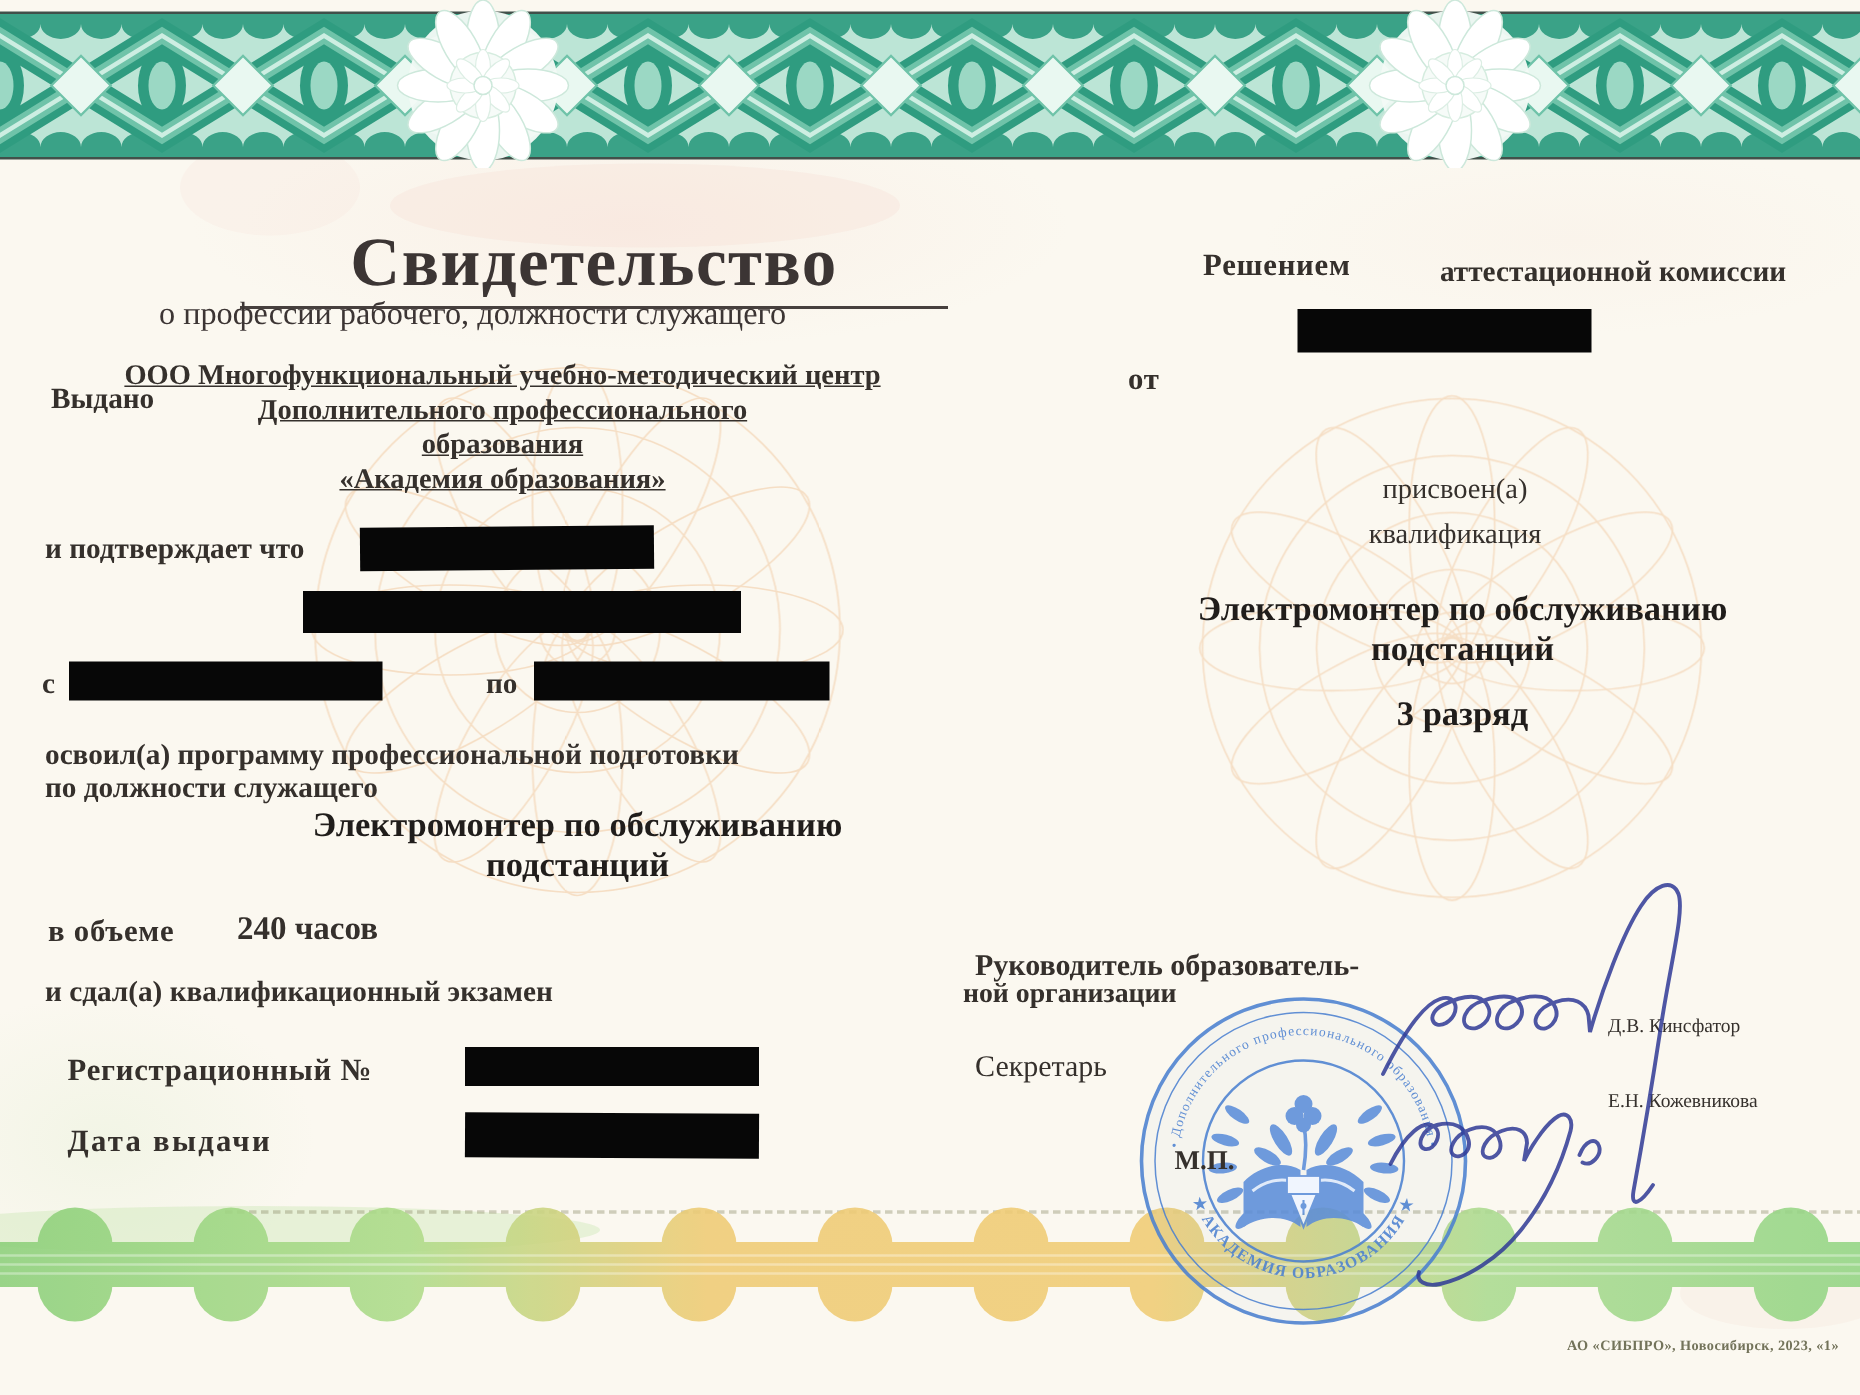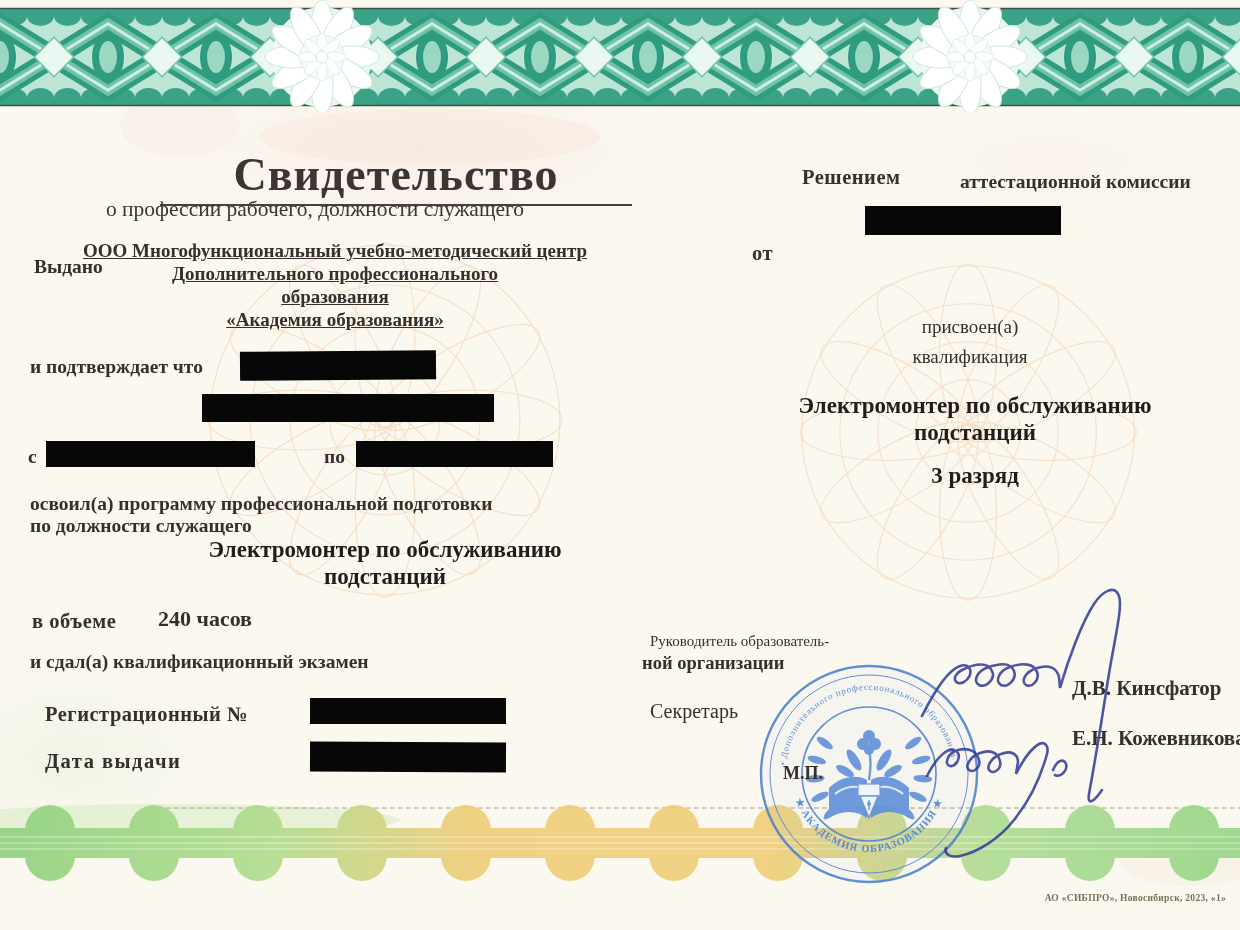--- a/index.html
+++ b/index.html
@@ -21,21 +21,21 @@
   .redact{position:absolute;background:#070707;z-index:4;}
   .z1{z-index:1;} .z2{z-index:2;} .z3{z-index:3;}
   .title{font-size:46px;letter-spacing:1px;color:#3c3534;font-weight:600;
          border-bottom:2px solid #47403e;padding:0 6px 3px 6px;}
   .subtitle{font-size:21.5px;color:#3c3534;}
   .org{font-size:19px;line-height:23px;font-weight:700;text-decoration:underline;}
   .lbl{font-size:19.5px;font-weight:600;}
   .lbl2{font-size:20.5px;font-weight:600;letter-spacing:.5px;}
   .prof{font-size:23px;line-height:27px;font-weight:700;color:#201d1b;}
   .small-print{font-size:9.5px;font-weight:600;color:#73735a;letter-spacing:.3px;}
-  .names{font-size:21px;font-weight:700;}
+  .names{font-size:13px;font-weight:400;}
 </style>
 </head>
 <body>
 
 <div class="page">
 
   <svg class="abs" style="left:0;top:0;z-index:0;" width="1240" height="930" viewBox="0 0 1240 930">
     <defs>
       <g id="spiro" fill="none" stroke="#e9a25f" stroke-width="1.1">
         <circle r="55"></circle>
@@ -214,21 +214,21 @@
 
   <div class="t z2" style="left:760px;top:316px;width:420px;text-align:center;font-size:19px;">присвоен(а)</div>
   <div class="t z2" style="left:760px;top:346px;width:420px;text-align:center;font-size:19px;">квалификация</div>
 
   <div class="t prof ctr z2" style="left:740px;top:392px;width:470px;">
     <div>Электромонтер по обслуживанию</div>
     <div>подстанций</div>
   </div>
   <div class="t prof ctr z2" style="left:740px;top:462px;width:470px;">3 разряд</div>
 
-  <div class="t z2" style="left:650px;top:633px;font-size:15px;font-weight:400;">Руководитель образователь-</div>
+  <div class="t z2" style="left:650px;top:633px;font-size:20px;font-weight:700;">Руководитель образователь-</div>
   <div class="t z2" style="left:642px;top:653px;font-size:18.5px;font-weight:700;">ной организации</div>
   <div class="t z2" style="left:650px;top:700px;font-size:20px;font-weight:400;">Секретарь</div>
   <div class="t z3" style="left:783px;top:763px;font-size:18px;font-weight:600;">М.П.</div>
 
   <div class="t names z2" style="left:1072px;top:676px;">Д.В. Кинсфатор</div>
   <div class="t names z2" style="left:1072px;top:726px;">Е.Н. Кожевникова</div>
 
   <svg class="abs z2" style="left:753px;top:658px;" width="232" height="232" viewBox="-116 -116 232 232">
     <defs>
       <path id="sealTop" d="M-84,0 A84,84 0 1 1 84,0" fill="none"></path>

